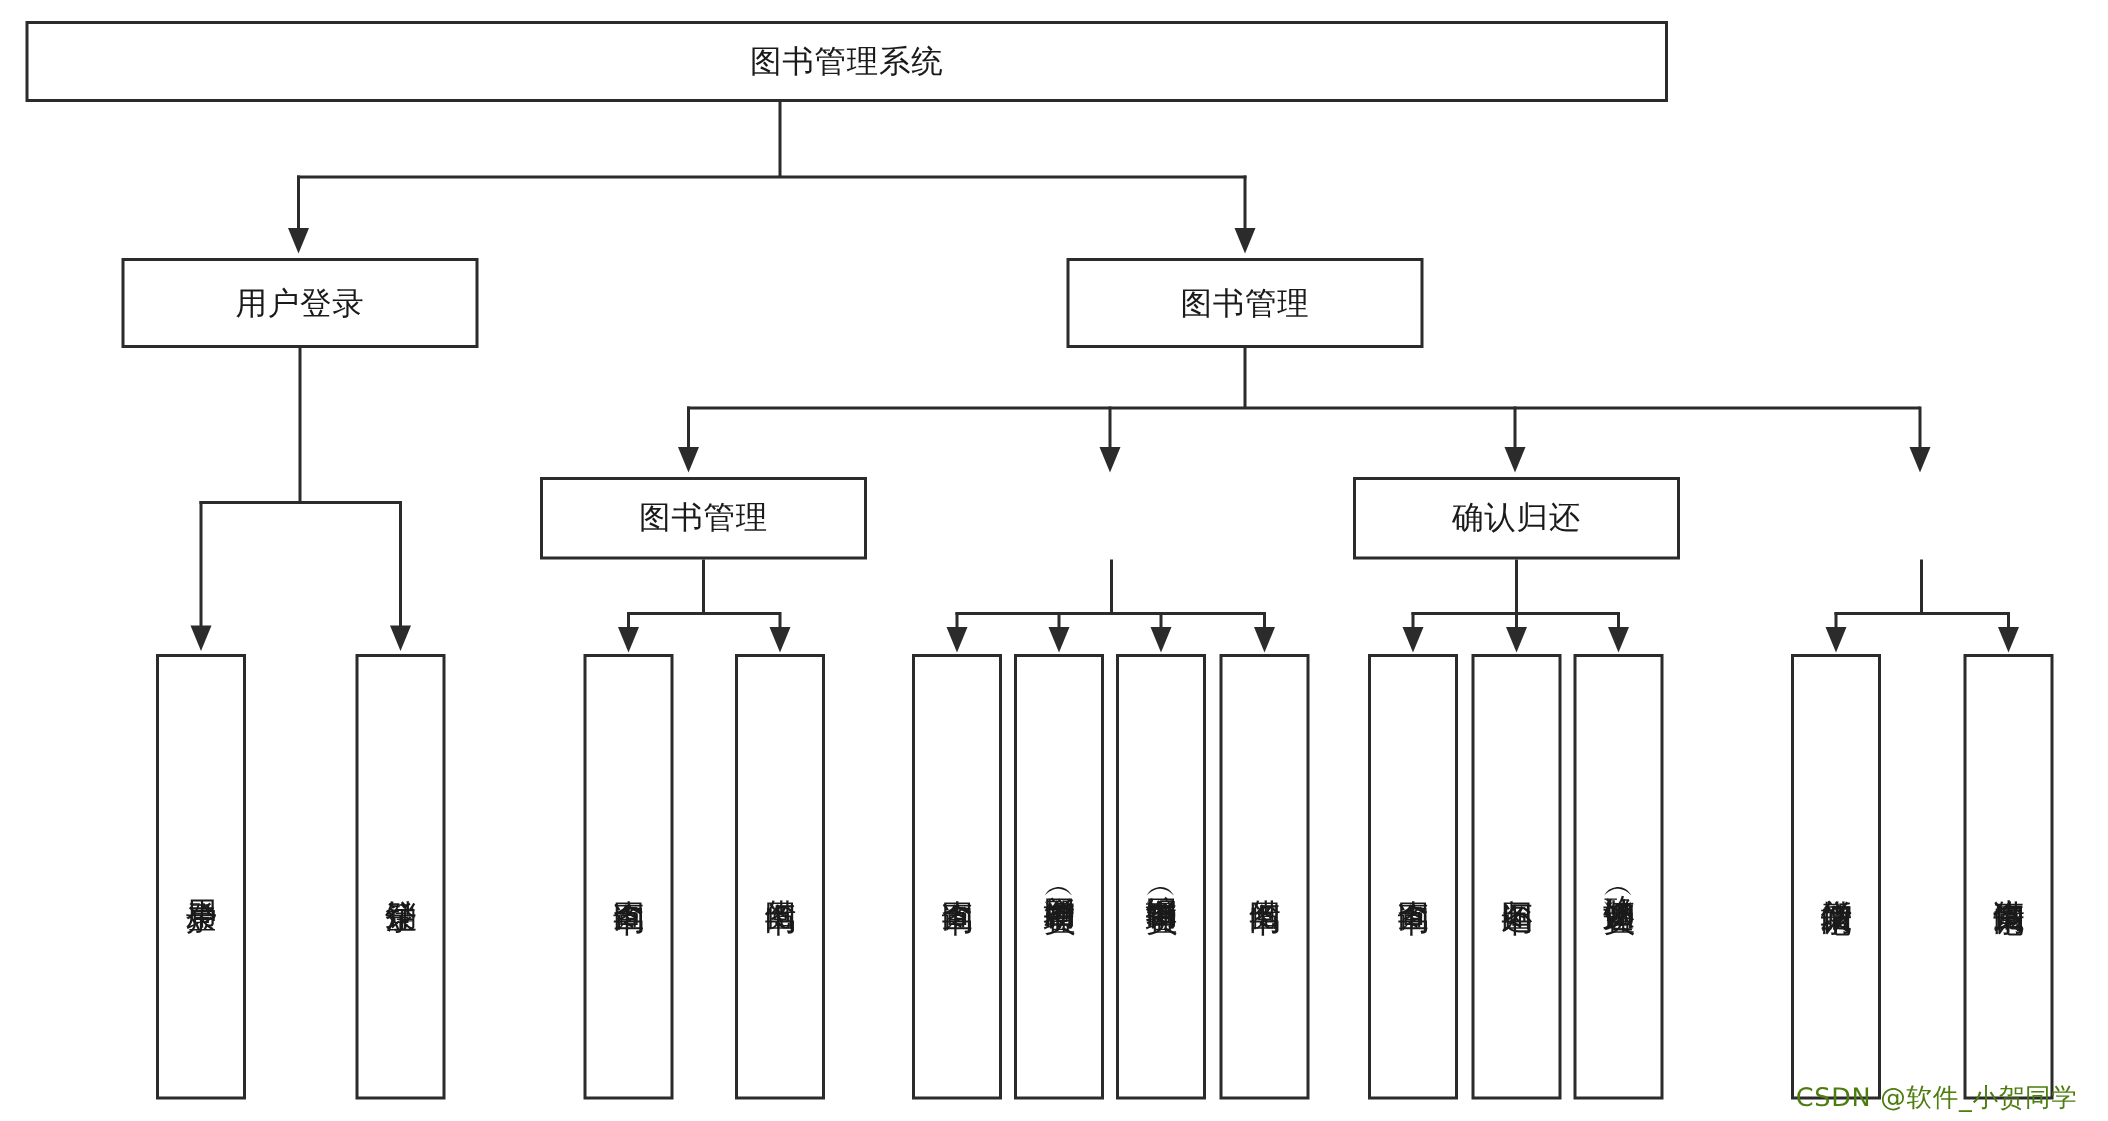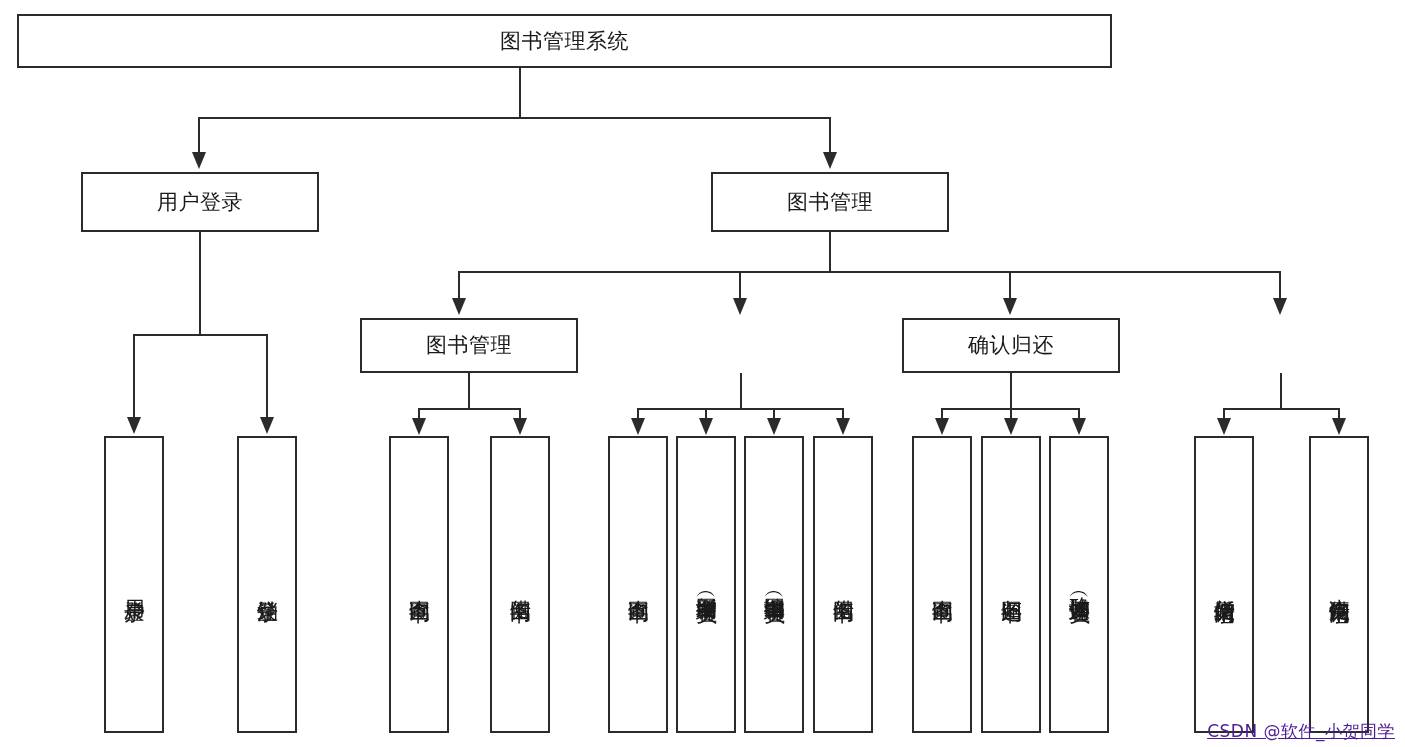--- a/index.html
+++ b/index.html
@@ -58,27 +58,26 @@
   .arrow {
     position: absolute;
     width: 0;
     height: 0;
     border-left: 7px solid transparent;
     border-right: 7px solid transparent;
     border-top: 17px solid #2b2b2b;
   }
   #watermark {
     position: absolute;
-    right: 10px;
+    right: 20px;
     bottom: 4px;
     font-size: 17px;
-    color: #4c1d95;
+    color: #4d7c0f;
     white-space: nowrap;
     letter-spacing: 0.5px;
-    text-decoration: underline;
   }
 </style>
 </head>
 <body>
 
 <div id="canvas">
 
   <div class="node horizontal" style="left:17px; top:14px; width:1095px; height:54px;">
     <span class="node-label">图书管理系统</span>
   </div>

